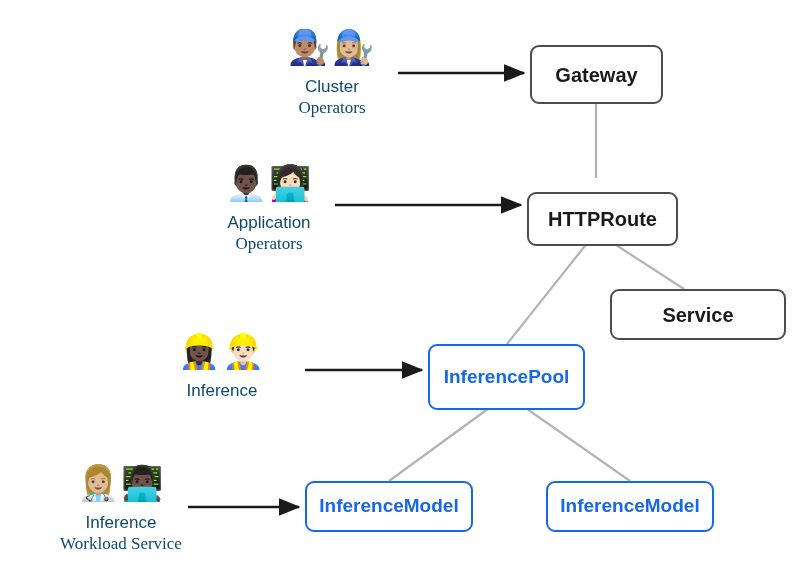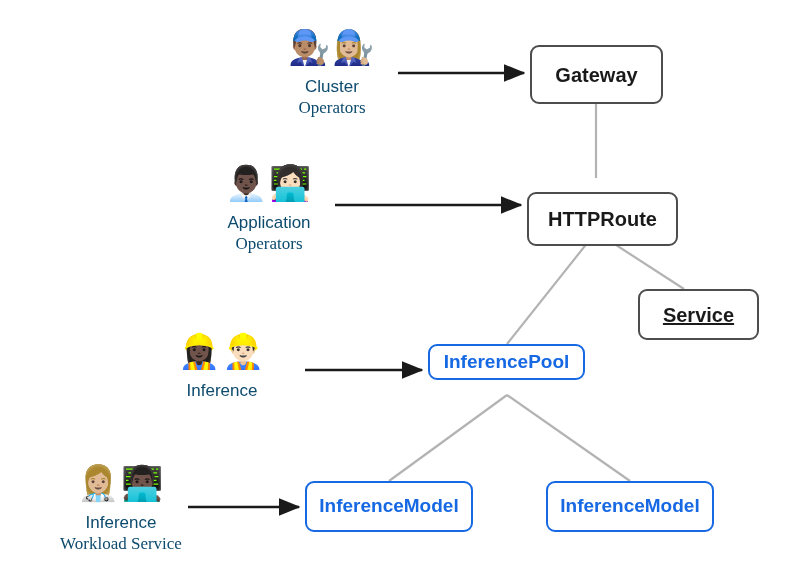--- a/index.html
+++ b/index.html
@@ -103,25 +103,25 @@
   </svg>
 
   <div class="node node-dark" style="left:530px; top:45px; width:133px; height:59px;">
     <span>Gateway</span>
   </div>
 
   <div class="node node-dark" style="left:527px; top:192px; width:151px; height:54px;">
     <span>HTTPRoute</span>
   </div>
 
-  <div class="node node-dark" style="left:638px; top:289px; width:121px; height:51px;text-decoration:underline;">
+  <div class="node node-dark" style="left:610px; top:289px; width:176px; height:51px;">
     <span>Service</span>
   </div>
 
-  <div class="node node-blue" style="left:428px; top:344px; width:157px; height:36px;">
+  <div class="node node-blue" style="left:428px; top:344px; width:157px; height:66px;">
     <span>InferencePool</span>
   </div>
 
   <div class="node node-blue" style="left:305px; top:481px; width:168px; height:51px;">
     <span>InferenceModel</span>
   </div>
 
   <div class="node node-blue" style="left:546px; top:481px; width:168px; height:51px;">
     <span>InferenceModel</span>
   </div>

